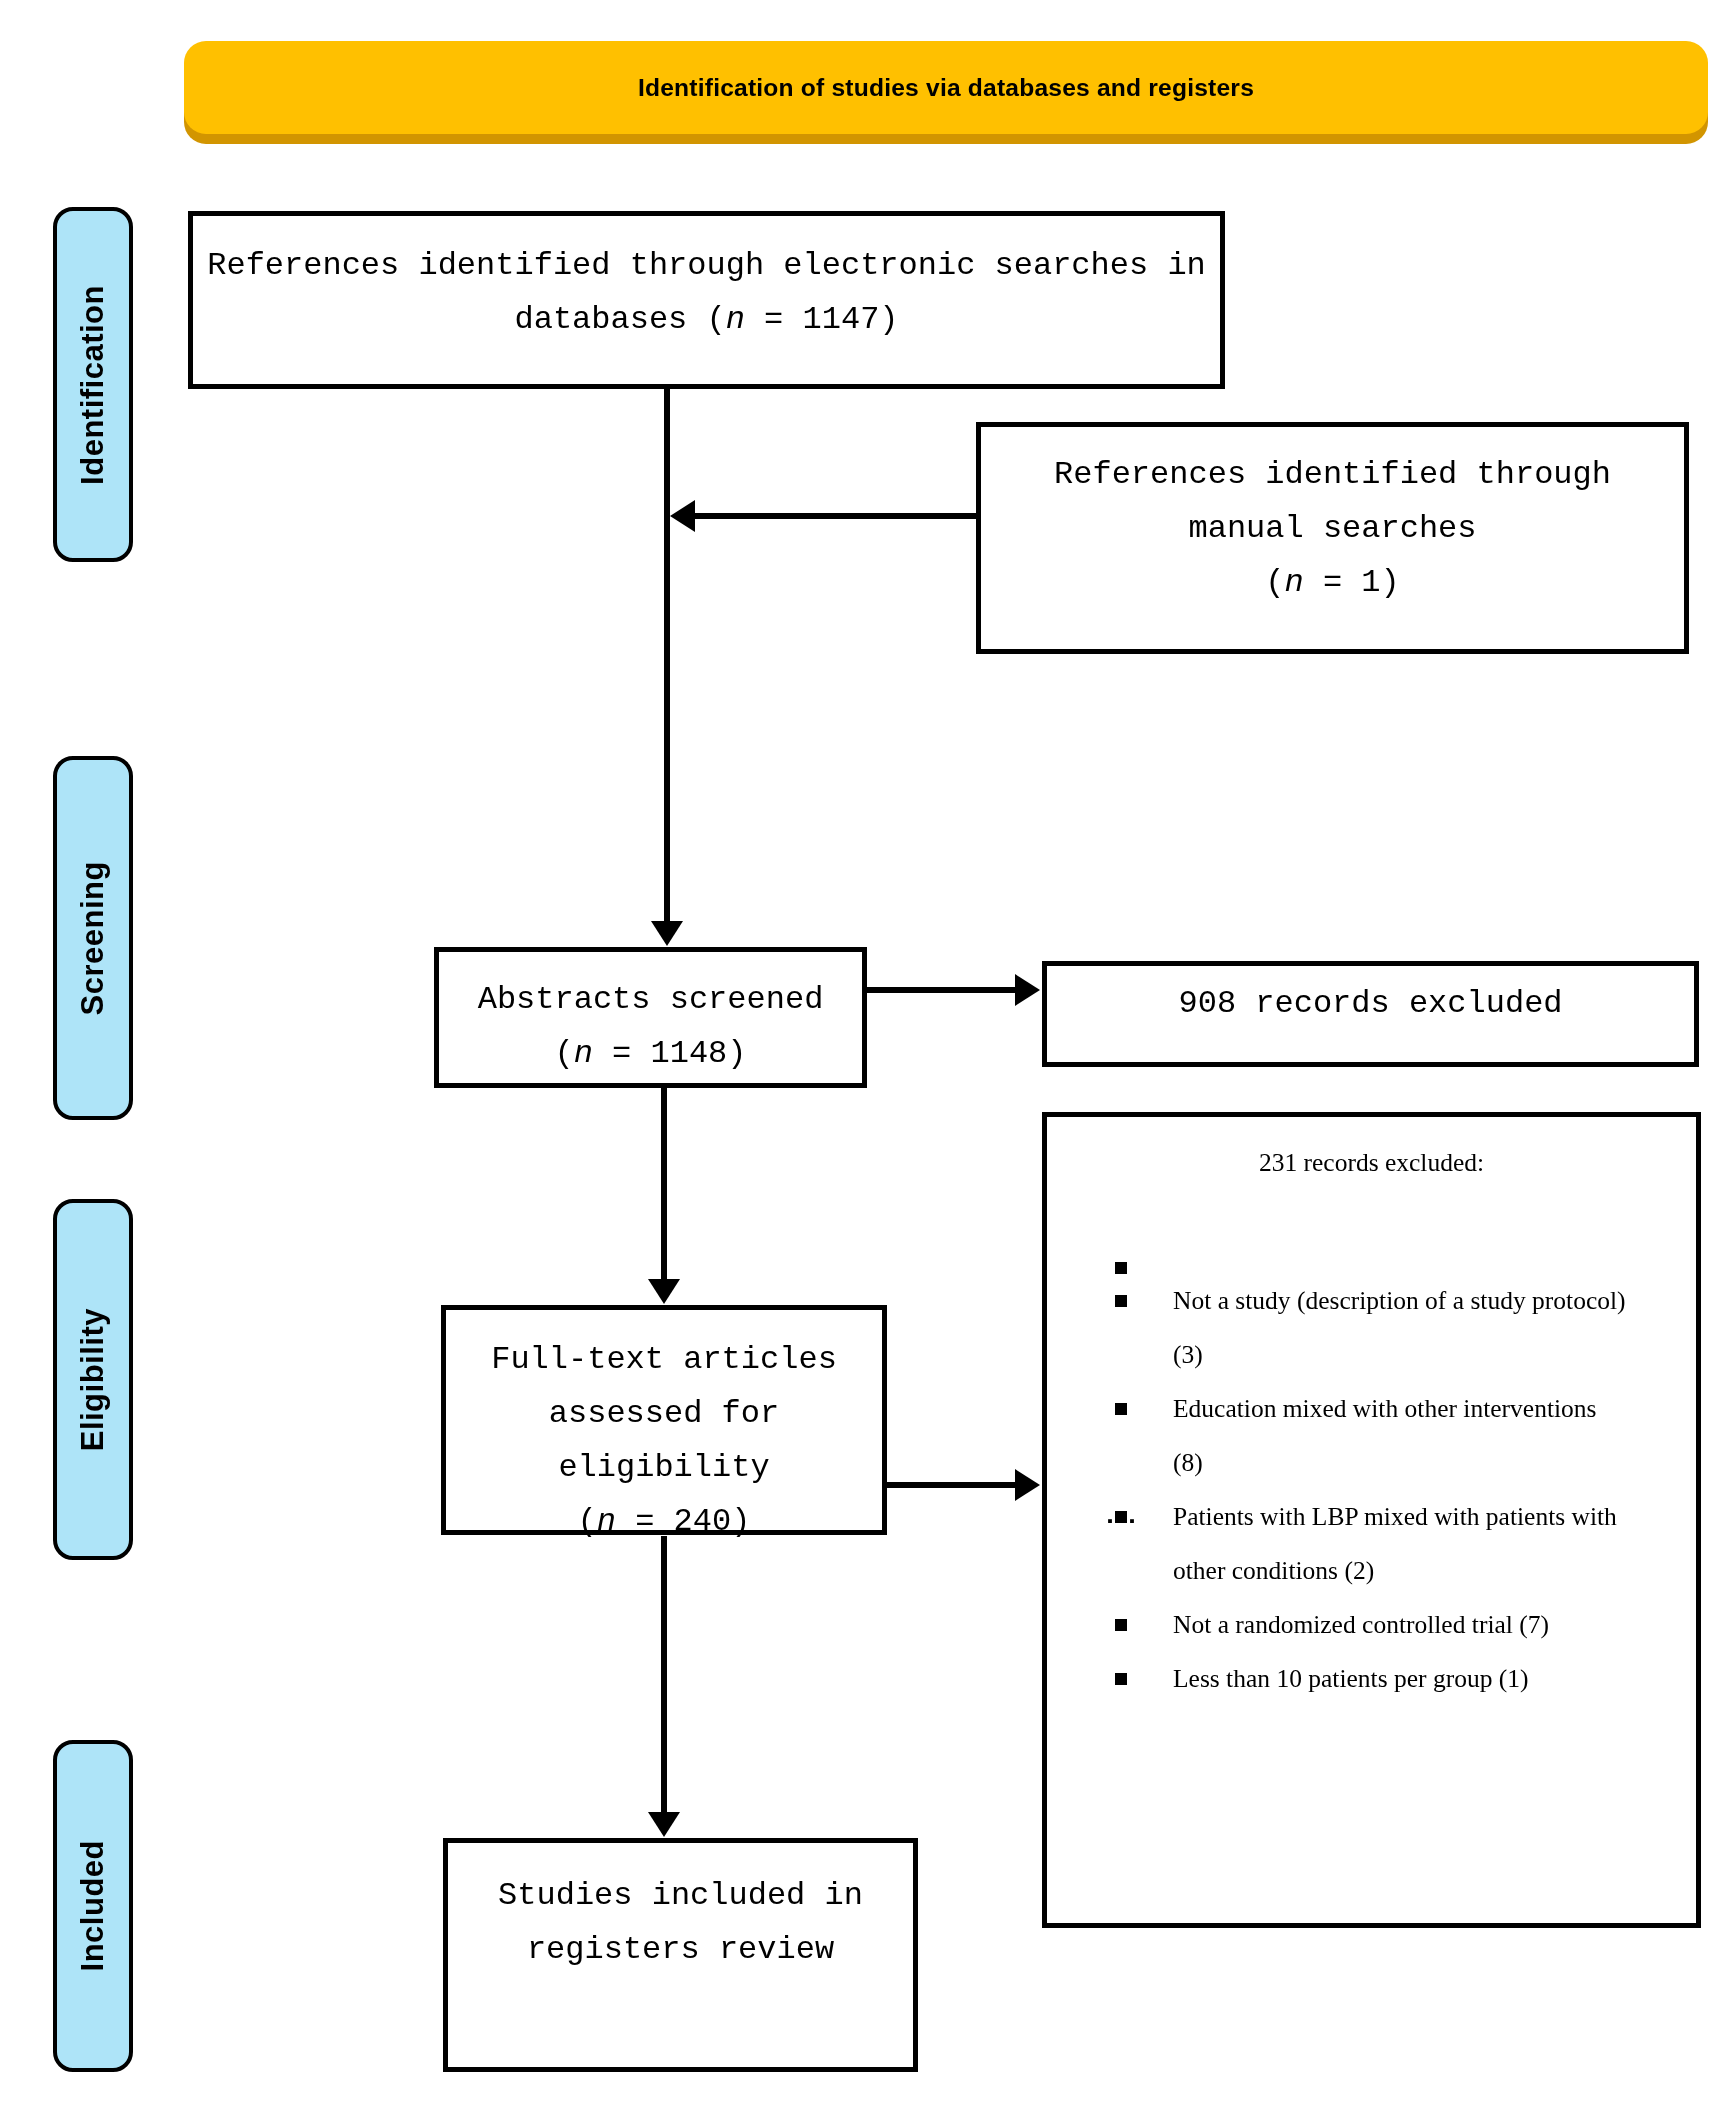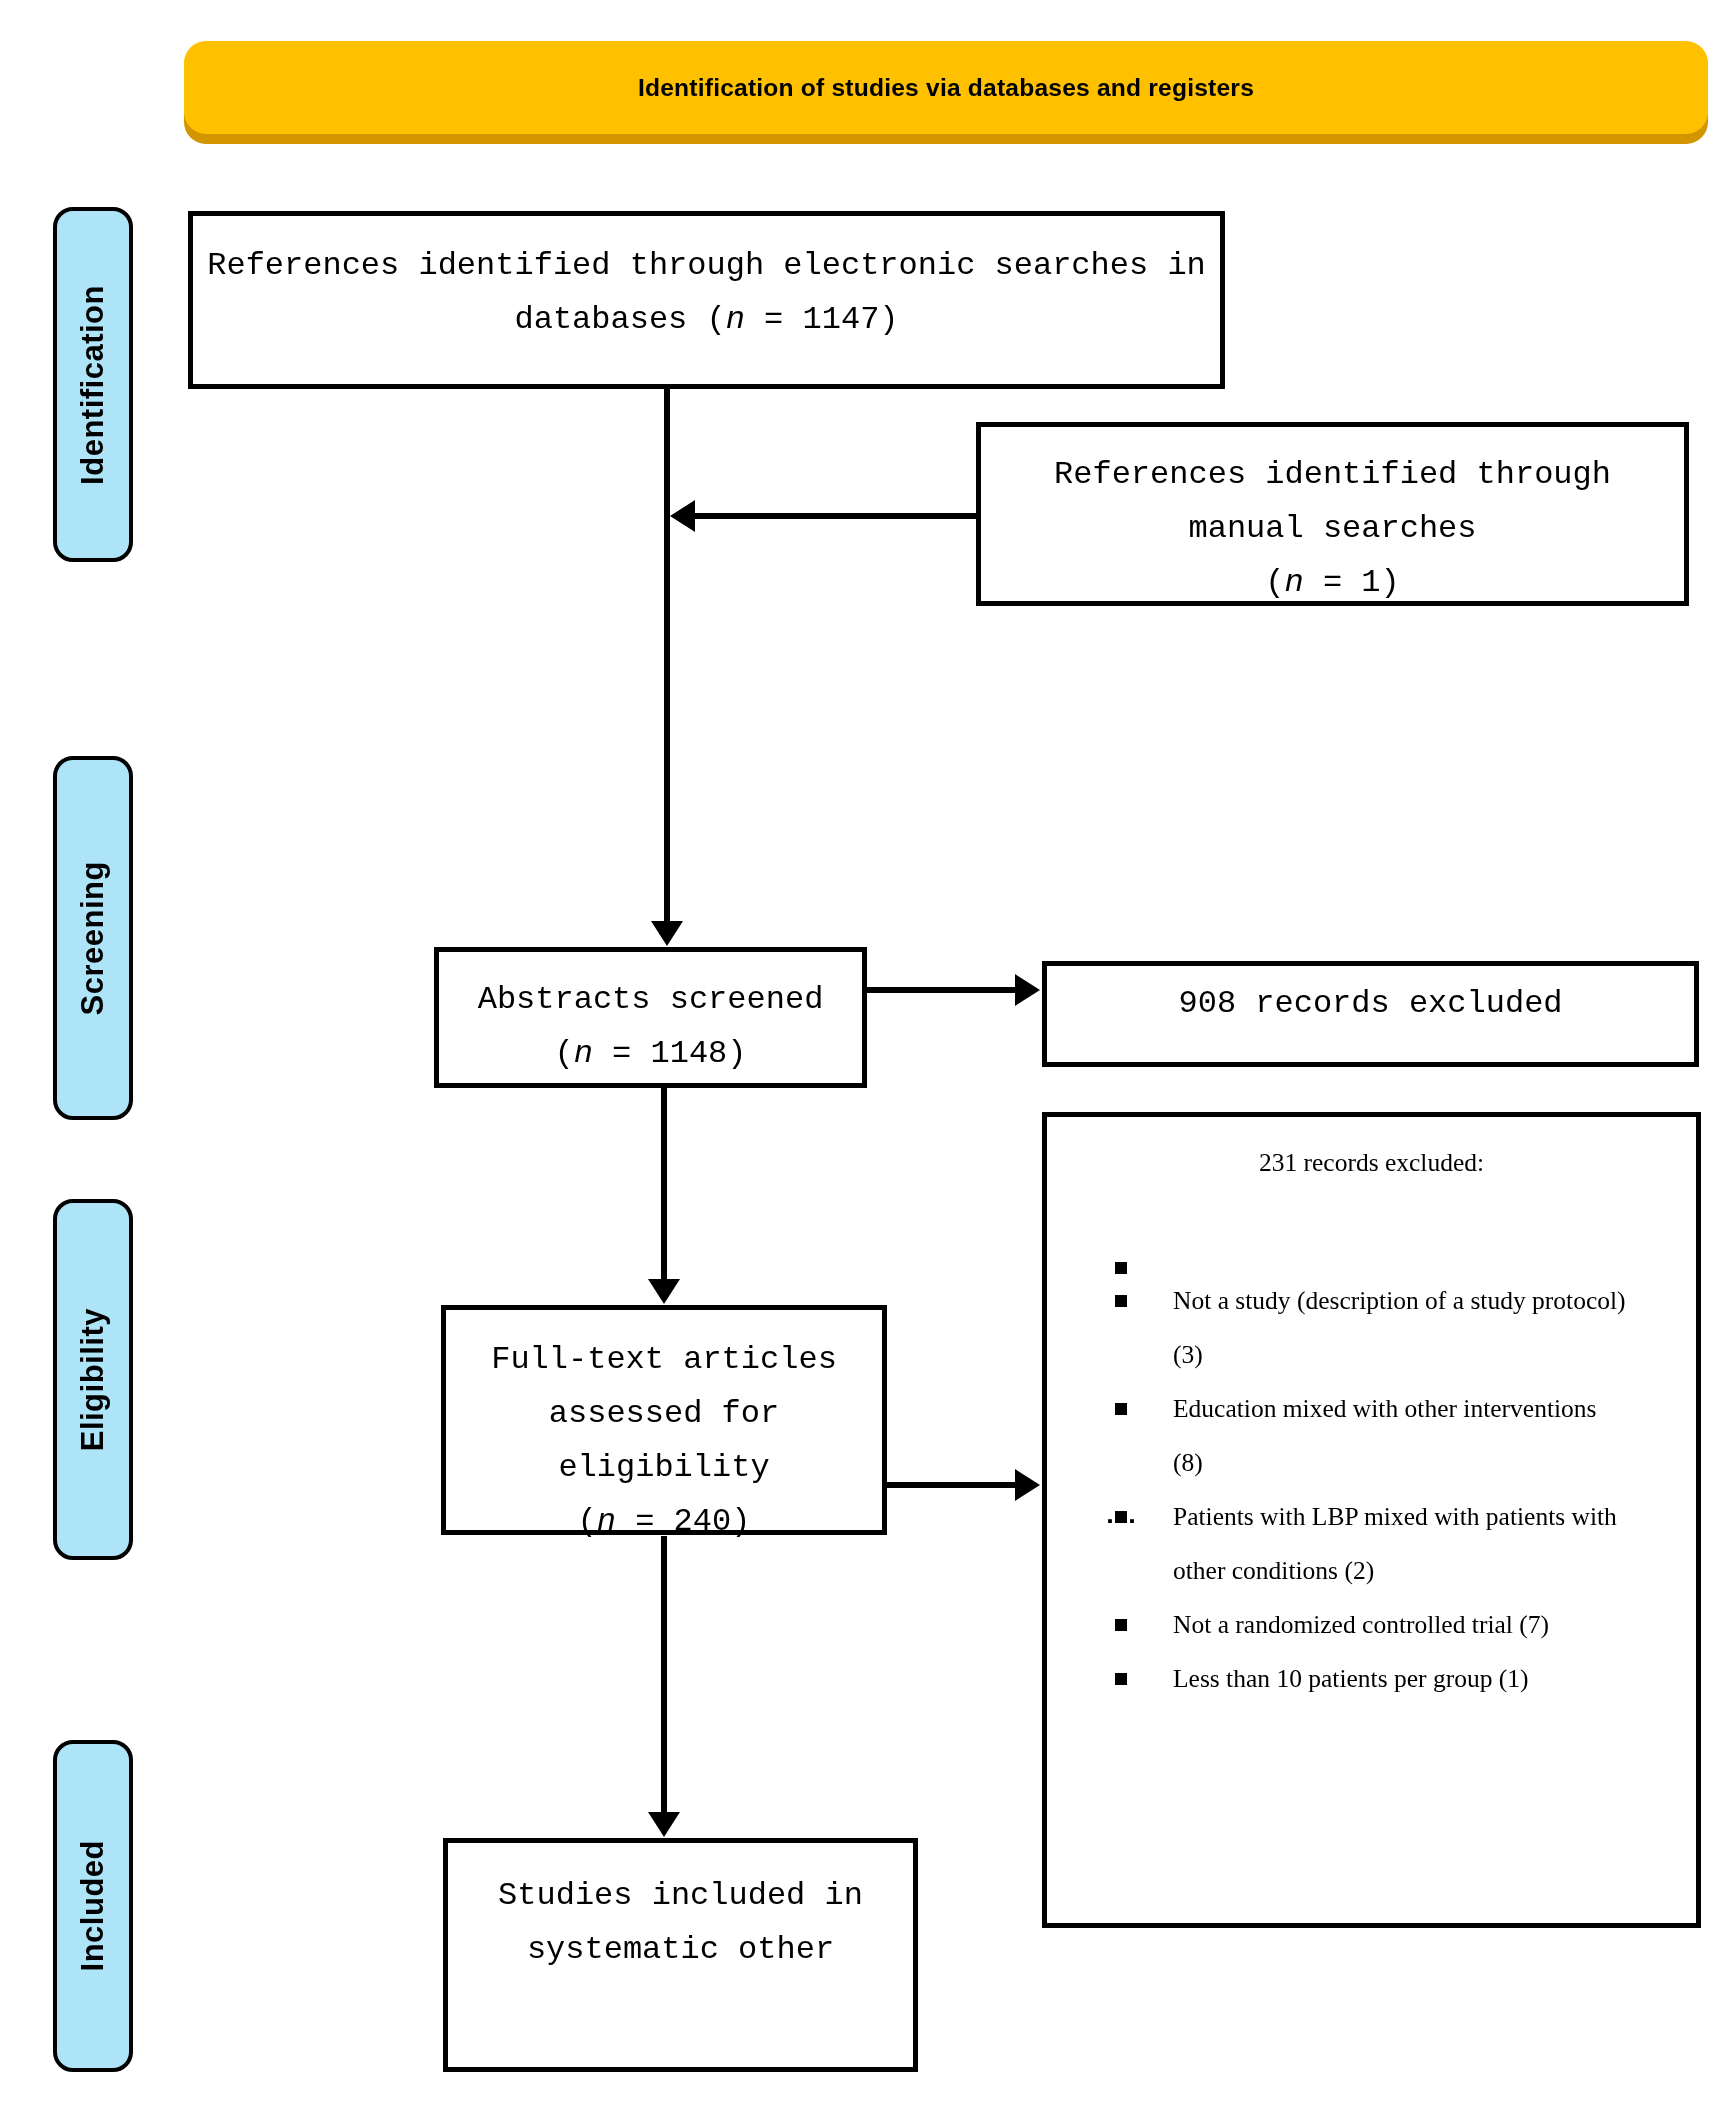--- a/index.html
+++ b/index.html
@@ -52,21 +52,21 @@
   .fbox{
     position:absolute;background:#fff;
     border:5.5px solid #000;box-sizing:border-box;
     text-align:center;
     font-size:32px;line-height:54px;
     padding:21px 13.7px 0 13.7px;
     font-family:Liberation Mono, monospace;
   }
   .fbox .nv{font-style:italic;}
   #box-electronic{left:180px;top:211px;width:1037px;height:178px;padding-top:23px;}
-  #box-manual{left:968px;top:422px;width:713px;height:184px;padding-top:21px;}
+  #box-manual{left:968px;top:422px;width:713px;height:232px;padding-top:21px;}
   #box-abstracts{left:426px;top:947px;width:433px;height:141px;padding-top:20.5px;}
   #box-908{left:1034px;top:961px;width:657px;height:106px;padding-top:11px;}
   #box-fulltext{left:433px;top:1305px;width:446px;height:230px;padding-top:23px;}
   #box-studies{left:435px;top:1838px;width:475px;height:234px;padding-top:26.4px;}
   
   #box-231{
     position:absolute;left:1034px;top:1112px;width:659px;height:816px;
     background:#fff;border:5.5px solid #000;box-sizing:border-box;
     font-size:25.5px;line-height:54px;
   }
@@ -122,21 +122,21 @@
       <div class="bline">(<i class="nv">n</i> = 1148)</div>
     </div>
   <div class="fbox" id="box-908">
       <div class="bline">908 records excluded</div>
     </div>
   <div class="fbox" id="box-fulltext">
       <div class="bline">Full-text articles assessed for eligibility</div>
       <div class="bline">(<i class="nv">n</i> = 240)</div>
     </div>
   <div class="fbox" id="box-studies">
-      <div class="bline">Studies included in systematic other</div>
+      <div class="bline">Studies included in registers review</div>
     </div>
 
   <div id="box-231">
     <div class="exc-heading">231 records excluded:</div>
     <div class="exc-list" id="exc-list">
         <div class="exc-item">
           <span class="exc-bullet"></span>
         </div>
         <div class="exc-item">
           <span class="exc-bullet"></span>

